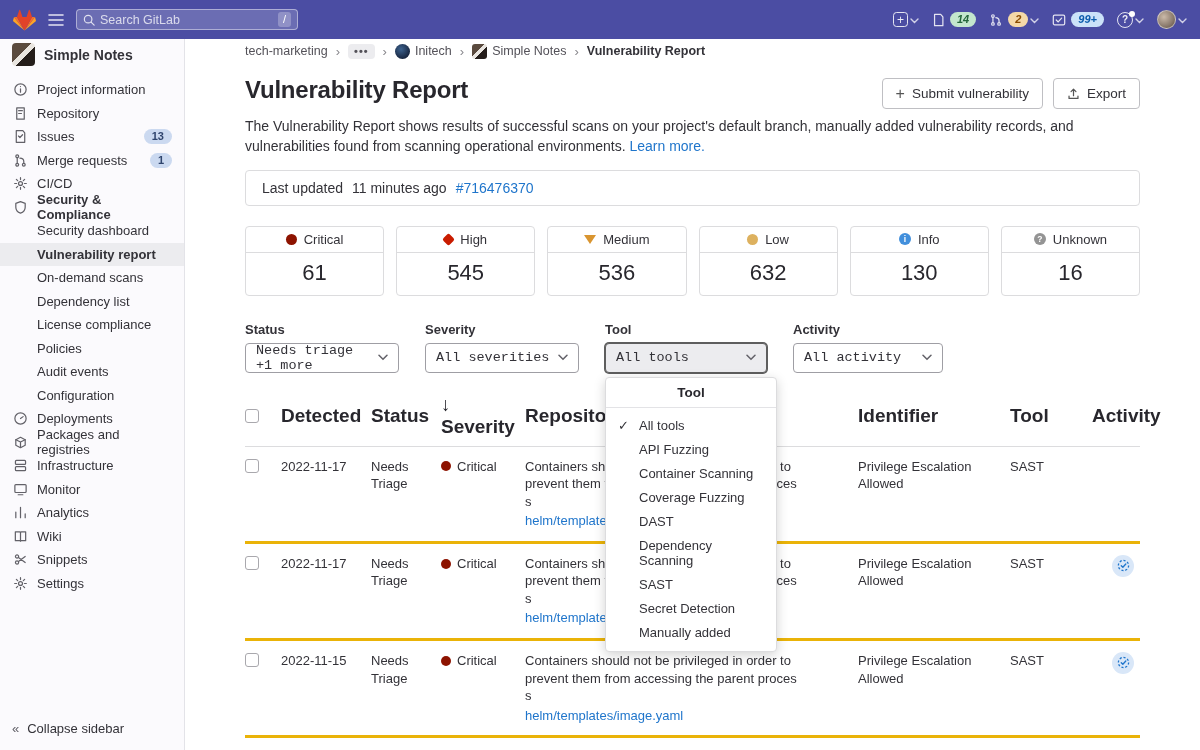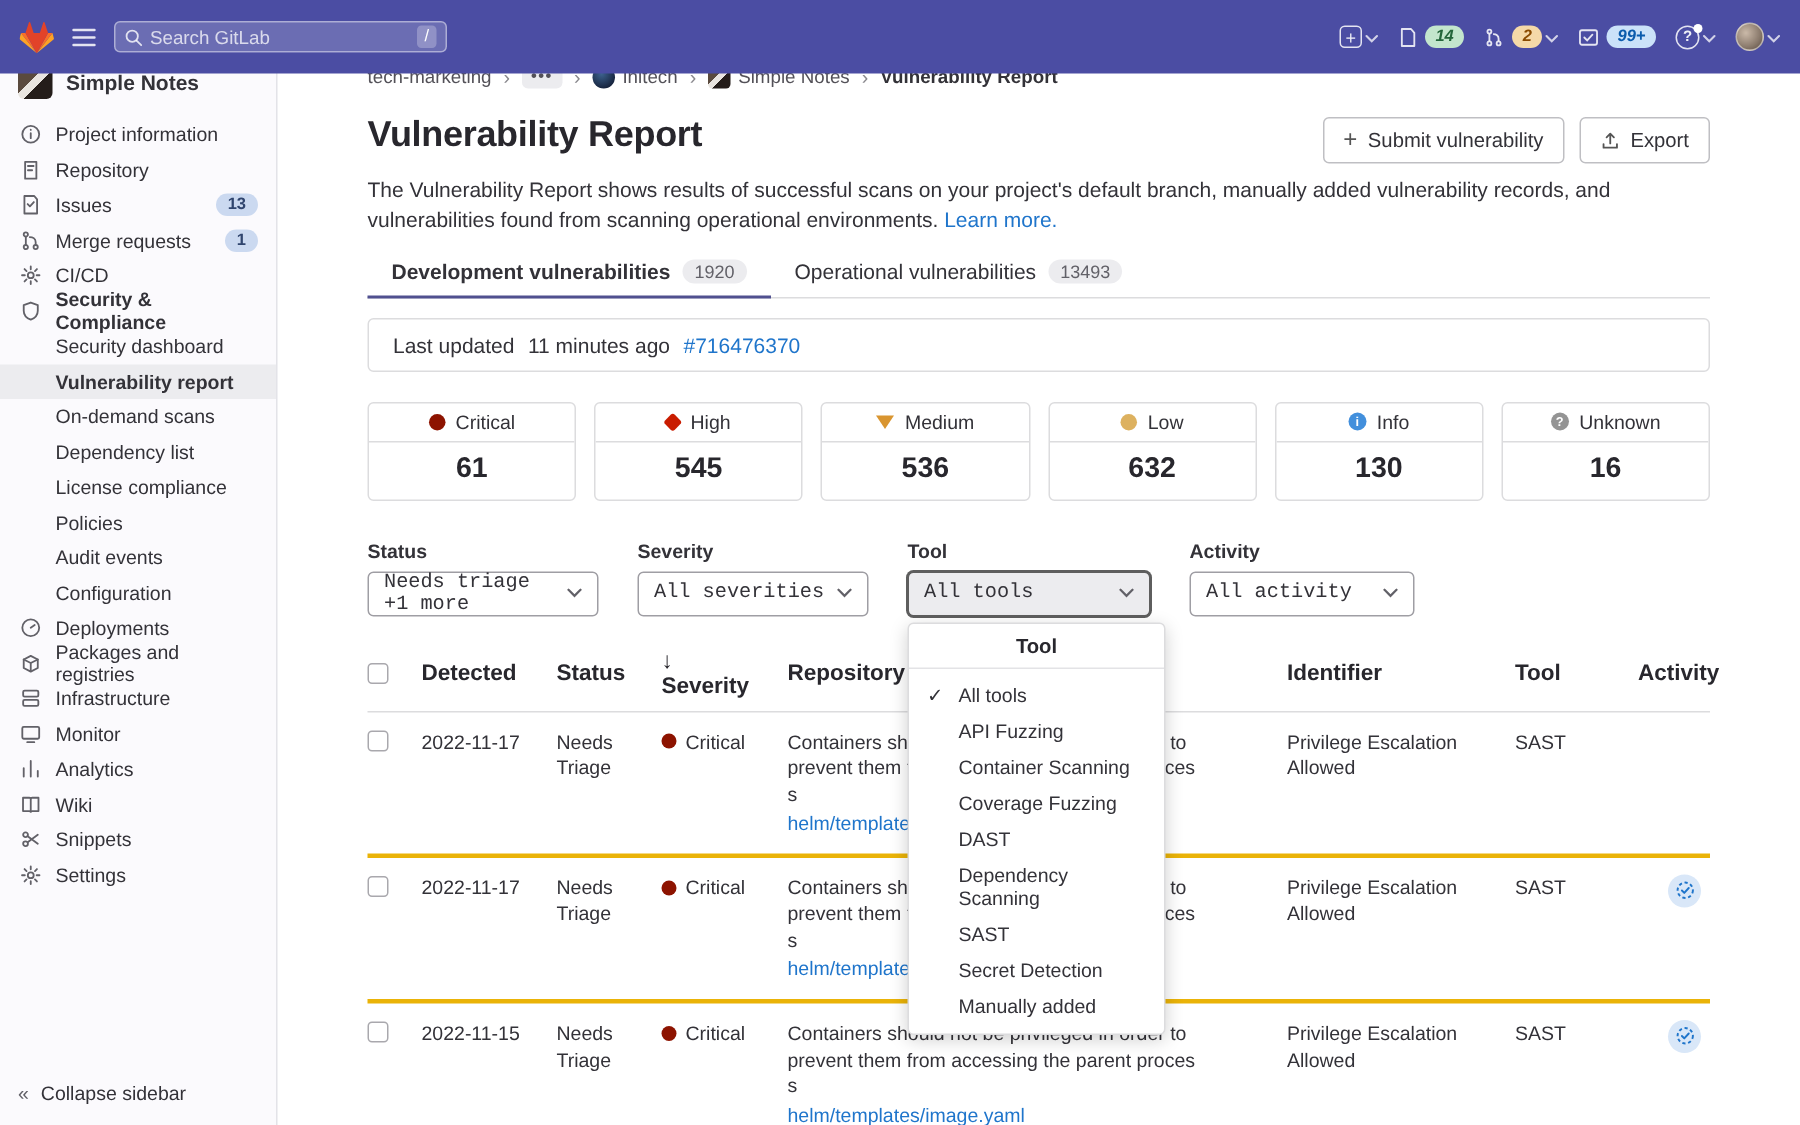--- a/index.html
+++ b/index.html
@@ -3,21 +3,21 @@
 <meta charset="utf-8">
 <style>
   * { margin:0; padding:0; box-sizing:border-box; }
   html,body { width:1200px; height:750px; }
   body {
     font-family:"Liberation Sans","DejaVu Sans",sans-serif;
     background:#fff; color:#333238; position:relative; overflow:hidden;
     font-size:13.5px;
   }
   
-  .navbar{position:absolute;top:0;left:0;right:0;height:49px;background:#4b4da3;display:flex;align-items:center;padding:0 13px;gap:12px;z-index:100;}
+  .navbar{position:absolute;top:0;left:0;right:0;height:39px;background:#4b4da3;display:flex;align-items:center;padding:0 13px;gap:12px;z-index:100;}
   .nav-icon-btn{display:flex;align-items:center;color:rgba(255,255,255,.85);gap:2px;}
   .hamburger svg{display:block;}
   .searchbox{width:222px;height:21px;background:rgba(255,255,255,.18);border:1px solid rgba(255,255,255,.45);border-radius:4px;display:flex;align-items:center;padding:0 6px;gap:5px;color:rgba(255,255,255,.75);}
   .searchbox .ph{font-size:12.5px;flex:1;}
   .kbd{background:rgba(255,255,255,.25);border-radius:3px;font-size:11px;padding:0 5px;line-height:15px;color:#fff;}
   .nav-right{margin-left:auto;display:flex;align-items:center;gap:13px;}
   .count-pill{border-radius:9px;font-size:11px;font-weight:700;padding:1px 7px;line-height:13px;font-style:italic;}
   .pill-green{background:#c3e6cd;color:#24663b;}
   .pill-orange{background:#f5d9a8;color:#8a4b00;}
   .pill-blue{background:#cbe2f9;color:#0b5cad;}
@@ -60,42 +60,42 @@
   .tab{padding:9px 16px 8px;display:flex;align-items:center;gap:8px;font-size:14px;color:#333238;border-bottom:2px solid transparent;margin-bottom:-1px;cursor:pointer;}
   .tab.active{font-weight:700;border-bottom-color:#50508f;}
   .pill{background:#ececef;border-radius:10px;padding:1px 8px;font-size:12px;color:#626168;font-weight:400;}
   
   .last-updated{margin-top:13px;border:1px solid #dcdcde;border-radius:4px;padding:9px 16px;display:flex;align-items:center;gap:9px;font-size:14px;}
   .last-updated b{font-weight:400;}
   
   .sev-cards{margin-top:20px;display:grid;grid-template-columns:repeat(6,1fr);gap:12px;}
   .sev-card{border:1px solid #dcdcde;border-radius:4px;overflow:hidden;cursor:pointer;background:#fff;}
   .sev-card-head{display:flex;align-items:center;justify-content:center;gap:7px;padding:5px 0;border-bottom:1px solid #dcdcde;font-size:13px;color:#333238;}
-  .sev-card-count{text-align:center;font-size:19px;font-weight:700;padding:7px 0 9px;color:#28272d;}
+  .sev-card-count{text-align:center;font-size:22px;font-weight:400;padding:7px 0 9px;color:#28272d;}
   .sev-dot{width:11px;height:11px;border-radius:50%;display:inline-block;flex:none;}
   .sev-diamond{width:9px;height:9px;border-radius:2px;transform:rotate(45deg);display:inline-block;flex:none;}
   .sev-tri{width:0;height:0;border-left:6px solid transparent;border-right:6px solid transparent;border-top:9px solid #d99530;display:inline-block;flex:none;}
   .sev-glyph{width:12px;height:12px;border-radius:50%;color:#fff;font-size:8.5px;font-weight:700;display:inline-flex;align-items:center;justify-content:center;flex:none;line-height:1;}
   
   .filters{margin-top:26px;display:flex;gap:26px;}
   .filter{position:relative;}
   .filter-label{font-size:13px;font-weight:700;margin-bottom:6px;color:#333238;}
   .select{height:30px;border:1px solid #9f9ea4;border-radius:4px;background:#fff;display:flex;align-items:center;justify-content:space-between;padding:0 10px;font-size:13.5px;color:#333238;cursor:pointer;font-family:Liberation Mono, monospace;}
   .filter.focused .select{background:#ececef;border-color:#5e5e5e;box-shadow:0 0 0 1px #5e5e5e;}
   .select .sel-chev{color:#626168;margin-left:8px;display:flex;}
   
   .dropdown{position:absolute;top:calc(100% + 4px);left:0;width:172px;background:#fff;border:1px solid #dcdcde;border-radius:4px;box-shadow:0 3px 12px rgba(0,0,0,.18);z-index:60;}
   .dd-head{text-align:center;font-size:13.5px;font-weight:700;padding:7px 10px;border-bottom:1px solid #e3e3e6;color:#28272d;}
   .dd-list{padding:6px 0;}
   .dd-item{position:relative;padding:4.5px 12px 4.5px 33px;font-size:13px;color:#333238;cursor:pointer;}
   .dd-item .check{position:absolute;left:12px;top:4px;color:#333238;}
   
   .vuln-table{margin-top:13px;}
   .t-row{display:grid;grid-template-columns:24px 78px 58px 72px 1fr 140px 70px 48px;column-gap:12px;align-items:start;}
-  .t-head{font-size:15px;font-weight:700;padding:8px 0;border-bottom:1px solid #dcdcde;color:#28272d;align-items:center;}
+  .t-head{font-size:19px;font-weight:700;padding:8px 0;border-bottom:1px solid #dcdcde;color:#28272d;align-items:center;}
   .t-head .th-activity{text-align:right;}
   .t-body .t-row{padding:11px 0;border-bottom:3px solid #eab308;font-size:13px;line-height:1.35;}
   .checkbox{width:14px;height:14px;border:1px solid #a9a8ad;border-radius:3px;background:#fff;margin-top:1px;cursor:pointer;}
   .cell-sev{display:flex;align-items:center;gap:6px;}
   .cell-sev .sev-dot{width:10px;height:10px;}
   .desc-text{white-space:pre-line;}
   .desc-link{display:block;margin-top:2px;font-size:13px;}
   .cell-activity{display:flex;justify-content:flex-end;padding-right:6px;}
   .act-badge{width:22px;height:22px;border-radius:50%;background:#d9e7f8;display:flex;align-items:center;justify-content:center;cursor:pointer;}
   .sort-arrow{font-weight:400;margin-right:2px;}
@@ -387,30 +387,20 @@
         <span>Export</span>
       </button>
     </div>
   </div>
 
   <div class="page-desc">
     <span>The Vulnerability Report shows results of successful scans on your project's default branch, manually added vulnerability records, and vulnerabilities found from scanning operational environments.</span>
     <a class="link">Learn more.</a>
   </div>
 
-  <div class="tabs" id="tabs">
-      <div class="tab active">
-        <span>Development vulnerabilities</span>
-        <span class="pill">1920</span>
-      </div>
-      <div class="tab">
-        <span>Operational vulnerabilities</span>
-        <span class="pill">13493</span>
-      </div>
-    </div>
 
   <div class="last-updated">
     <b>Last updated</b>
     <span>11 minutes ago</span>
     <a class="link">#716476370</a>
   </div>
 
   <div class="sev-cards" id="sev-cards">
       <div class="sev-card">
         <div class="sev-card-head">

